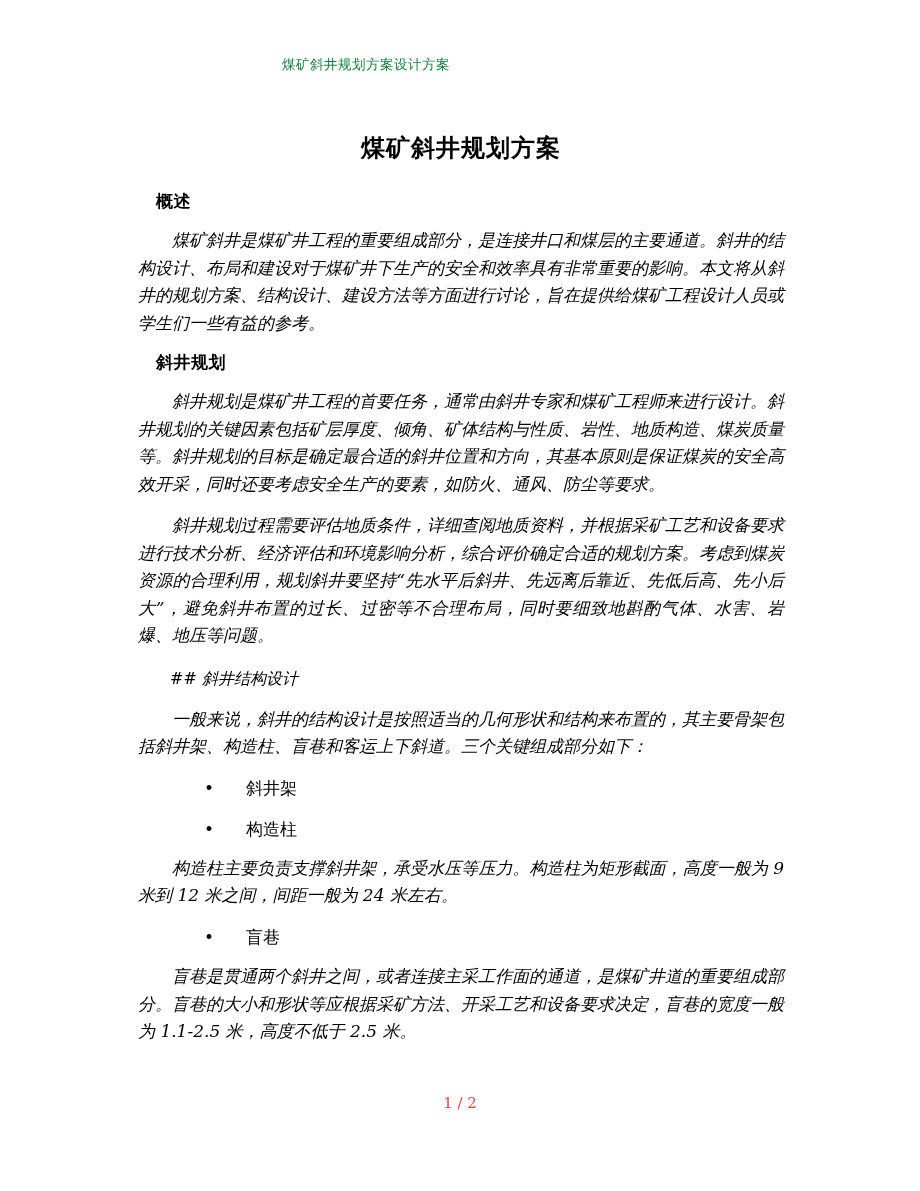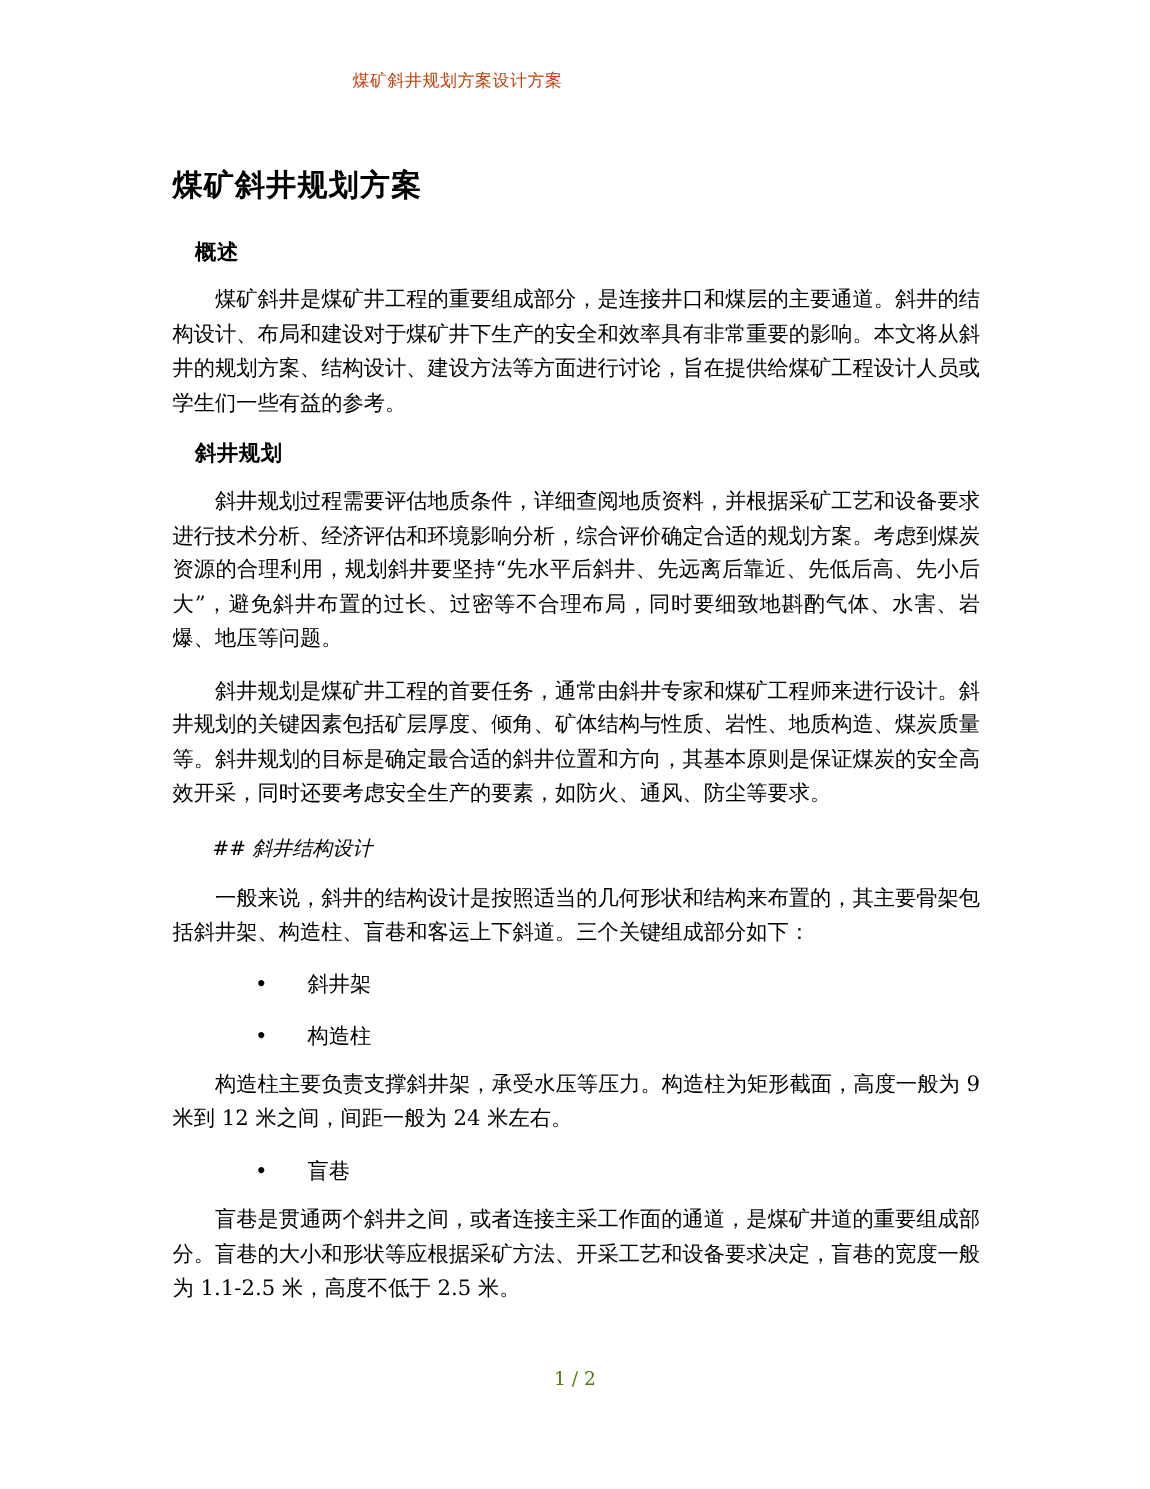--- a/index.html
+++ b/index.html
@@ -17,31 +17,32 @@
     font-family: "DejaVu Serif", "Liberation Serif", serif;
     color: #000000;
   }
   .running-header {
     position: absolute;
     top: 56px;
     left: 0;
     width: 732px;
     text-align: center;
     font-size: 13.5px;
-    color: #c2410c;
+    color: #15803d;
     letter-spacing: 0.5px;
     font-family: "DejaVu Serif", "Liberation Serif", serif;
   }
   .content {
     position: absolute;
     top: 132px;
     left: 138px;
     width: 646px;
   }
   .doc-title {
+    text-align: center;
     font-size: 24px;
     font-weight: bold;
     margin: 0 0 26px 0;
     letter-spacing: 1px;
     font-family: "DejaVu Serif", "Liberation Serif", serif;
   }
   h2.section-heading {
     font-size: 17px;
     font-weight: bold;
     margin: 0 0 14px 0;
@@ -53,20 +54,21 @@
     margin-top: 6px;
   }
   p.body-text {
     font-size: 17px;
     line-height: 1.62;
     margin: 0 0 14px 0;
     text-indent: 2em;
     text-align: justify;
     text-justify: inter-ideograph;
     font-family: "DejaVu Serif", "Liberation Serif", serif;
+    font-style: italic;
   }
   p.raw-md {
     font-size: 16px;
     line-height: 1.6;
     margin: 16px 0 14px 0;
     text-indent: 2em;
     font-family: "DejaVu Serif", "Liberation Serif", serif;
     font-style: italic;
   }
   ul.bullet-list {
@@ -88,44 +90,44 @@
     font-size: 17px;
     line-height: 1.6;
   }
   .footer-pagenum {
     position: absolute;
     left: 0;
     top: 1094px;
     width: 920px;
     text-align: center;
     font-size: 15px;
-    color: #4d7c0f;
+    color: #ef4444;
     font-family: "DejaVu Serif", "Liberation Serif", serif;
   }
 </style>
 </head>
 <body>
 
 <div class="page">
 
   <div class="running-header">煤矿斜井规划方案设计方案</div>
 
   <div class="content">
 
     <div class="doc-title">煤矿斜井规划方案</div>
 
     <h2 class="section-heading">概述</h2>
 
     <p class="body-text">煤矿斜井是煤矿井工程的重要组成部分，是连接井口和煤层的主要通道。斜井的结构设计、布局和建设对于煤矿井下生产的安全和效率具有非常重要的影响。本文将从斜井的规划方案、结构设计、建设方法等方面进行讨论，旨在提供给煤矿工程设计人员或学生们一些有益的参考。</p>
 
     <h2 class="section-heading tight-top">斜井规划</h2>
 
+    <p class="body-text">斜井规划是煤矿井工程的首要任务，通常由斜井专家和煤矿工程师来进行设计。斜井规划的关键因素包括矿层厚度、倾角、矿体结构与性质、岩性、地质构造、煤炭质量等。斜井规划的目标是确定最合适的斜井位置和方向，其基本原则是保证煤炭的安全高效开采，同时还要考虑安全生产的要素，如防火、通风、防尘等要求。</p>
+
     <p class="body-text">斜井规划过程需要评估地质条件，详细查阅地质资料，并根据采矿工艺和设备要求进行技术分析、经济评估和环境影响分析，综合评价确定合适的规划方案。考虑到煤炭资源的合理利用，规划斜井要坚持“先水平后斜井、先远离后靠近、先低后高、先小后大”，避免斜井布置的过长、过密等不合理布局，同时要细致地斟酌气体、水害、岩爆、地压等问题。</p>
-
-    <p class="body-text">斜井规划是煤矿井工程的首要任务，通常由斜井专家和煤矿工程师来进行设计。斜井规划的关键因素包括矿层厚度、倾角、矿体结构与性质、岩性、地质构造、煤炭质量等。斜井规划的目标是确定最合适的斜井位置和方向，其基本原则是保证煤炭的安全高效开采，同时还要考虑安全生产的要素，如防火、通风、防尘等要求。</p>
 
     <p class="raw-md">## 斜井结构设计</p>
 
     <p class="body-text">一般来说，斜井的结构设计是按照适当的几何形状和结构来布置的，其主要骨架包括斜井架、构造柱、盲巷和客运上下斜道。三个关键组成部分如下：</p>
 
     <ul class="bullet-list">
       <li>
         <span class="bullet-dot">•</span>
         <span>斜井架</span>
       </li>

